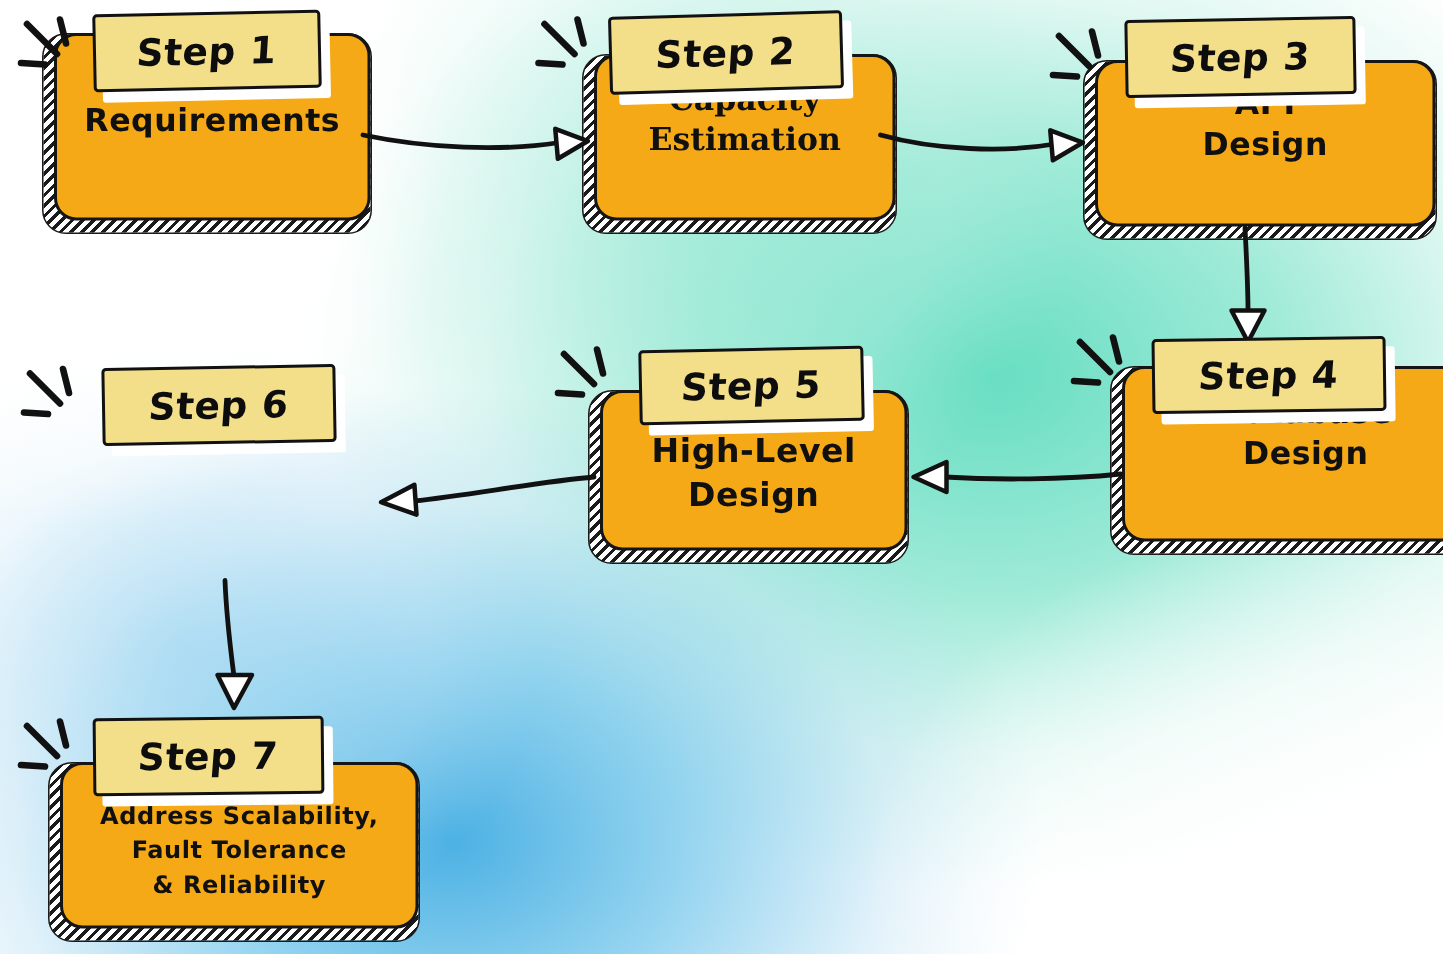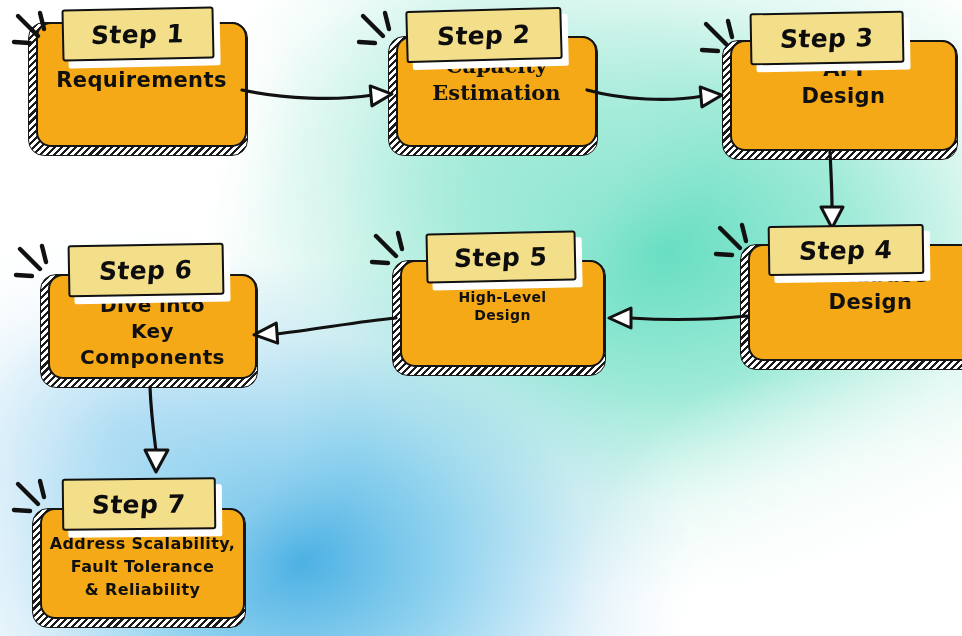--- a/index.html
+++ b/index.html
@@ -312,60 +312,53 @@
   <div class="sparkle" style="left:368px; top:230px;">
     <svg width="46" height="46" viewBox="0 0 46 46">
       <line x1="8" y1="6" x2="28" y2="26" stroke="#111" stroke-width="4.4" stroke-linecap="round"></line>
       <line x1="30" y1="3" x2="34" y2="19" stroke="#111" stroke-width="4.4" stroke-linecap="round"></line>
       <line x1="4" y1="32" x2="20" y2="33" stroke="#111" stroke-width="4.4" stroke-linecap="round"></line>
     </svg>
   </div>
   <div class="step-card" style="left:392px; top:260px; width:214px; height:116px;">
     <div class="card-shadow"></div>
     <div class="card-body">
-      <div class="card-text" style="font-size:14px; margin-top:26px;">High-Level
+      <div class="card-text" style="font-size:22px; margin-top:26px;">High-Level
 Design</div>
     </div>
   </div>
   <div class="step-tab" style="left:426px; top:232px; width:150px; height:50px; transform:rotate(-1.2deg);">
     <div class="tab-drop"></div>
     <div class="tab-face">
       <span class="tab-label">Step 5</span>
     </div>
   </div>
 
   <div class="sparkle" style="left:12px; top:243px;">
     <svg width="46" height="46" viewBox="0 0 46 46">
       <line x1="8" y1="6" x2="28" y2="26" stroke="#111" stroke-width="4.4" stroke-linecap="round"></line>
       <line x1="30" y1="3" x2="34" y2="19" stroke="#111" stroke-width="4.4" stroke-linecap="round"></line>
       <line x1="4" y1="32" x2="20" y2="33" stroke="#111" stroke-width="4.4" stroke-linecap="round"></line>
     </svg>
   </div>
-  <div class="step-card" style="left:40px; top:274px; width:218px; height:114px;">
-    <div class="card-shadow"></div>
-    <div class="card-body">
-      <div class="card-text" style="font-size:20px; margin-top:16px;">Dive into
-Key Components</div>
-    </div>
-  </div>
   <div class="step-tab" style="left:68px; top:244px; width:156px; height:52px; transform:rotate(-1deg);">
     <div class="tab-drop"></div>
     <div class="tab-face">
       <span class="tab-label">Step 6</span>
     </div>
   </div>
 
   <div class="sparkle" style="left:10px; top:478px;">
     <svg width="46" height="46" viewBox="0 0 46 46">
       <line x1="8" y1="6" x2="28" y2="26" stroke="#111" stroke-width="4.4" stroke-linecap="round"></line>
       <line x1="30" y1="3" x2="34" y2="19" stroke="#111" stroke-width="4.4" stroke-linecap="round"></line>
       <line x1="4" y1="32" x2="20" y2="33" stroke="#111" stroke-width="4.4" stroke-linecap="round"></line>
     </svg>
   </div>
-  <div class="step-card" style="left:32px; top:508px; width:214px; height:120px;">
+  <div class="step-card" style="left:32px; top:508px; width:248px; height:120px;">
     <div class="card-shadow"></div>
     <div class="card-body">
       <div class="card-text" style="font-size:16px; margin-top:22px; line-height:1.45;">Address Scalability,
 Fault Tolerance
 &amp; Reliability</div>
     </div>
   </div>
   <div class="step-tab" style="left:62px; top:478px; width:154px; height:52px; transform:rotate(-0.6deg);">
     <div class="tab-drop"></div>
     <div class="tab-face">

